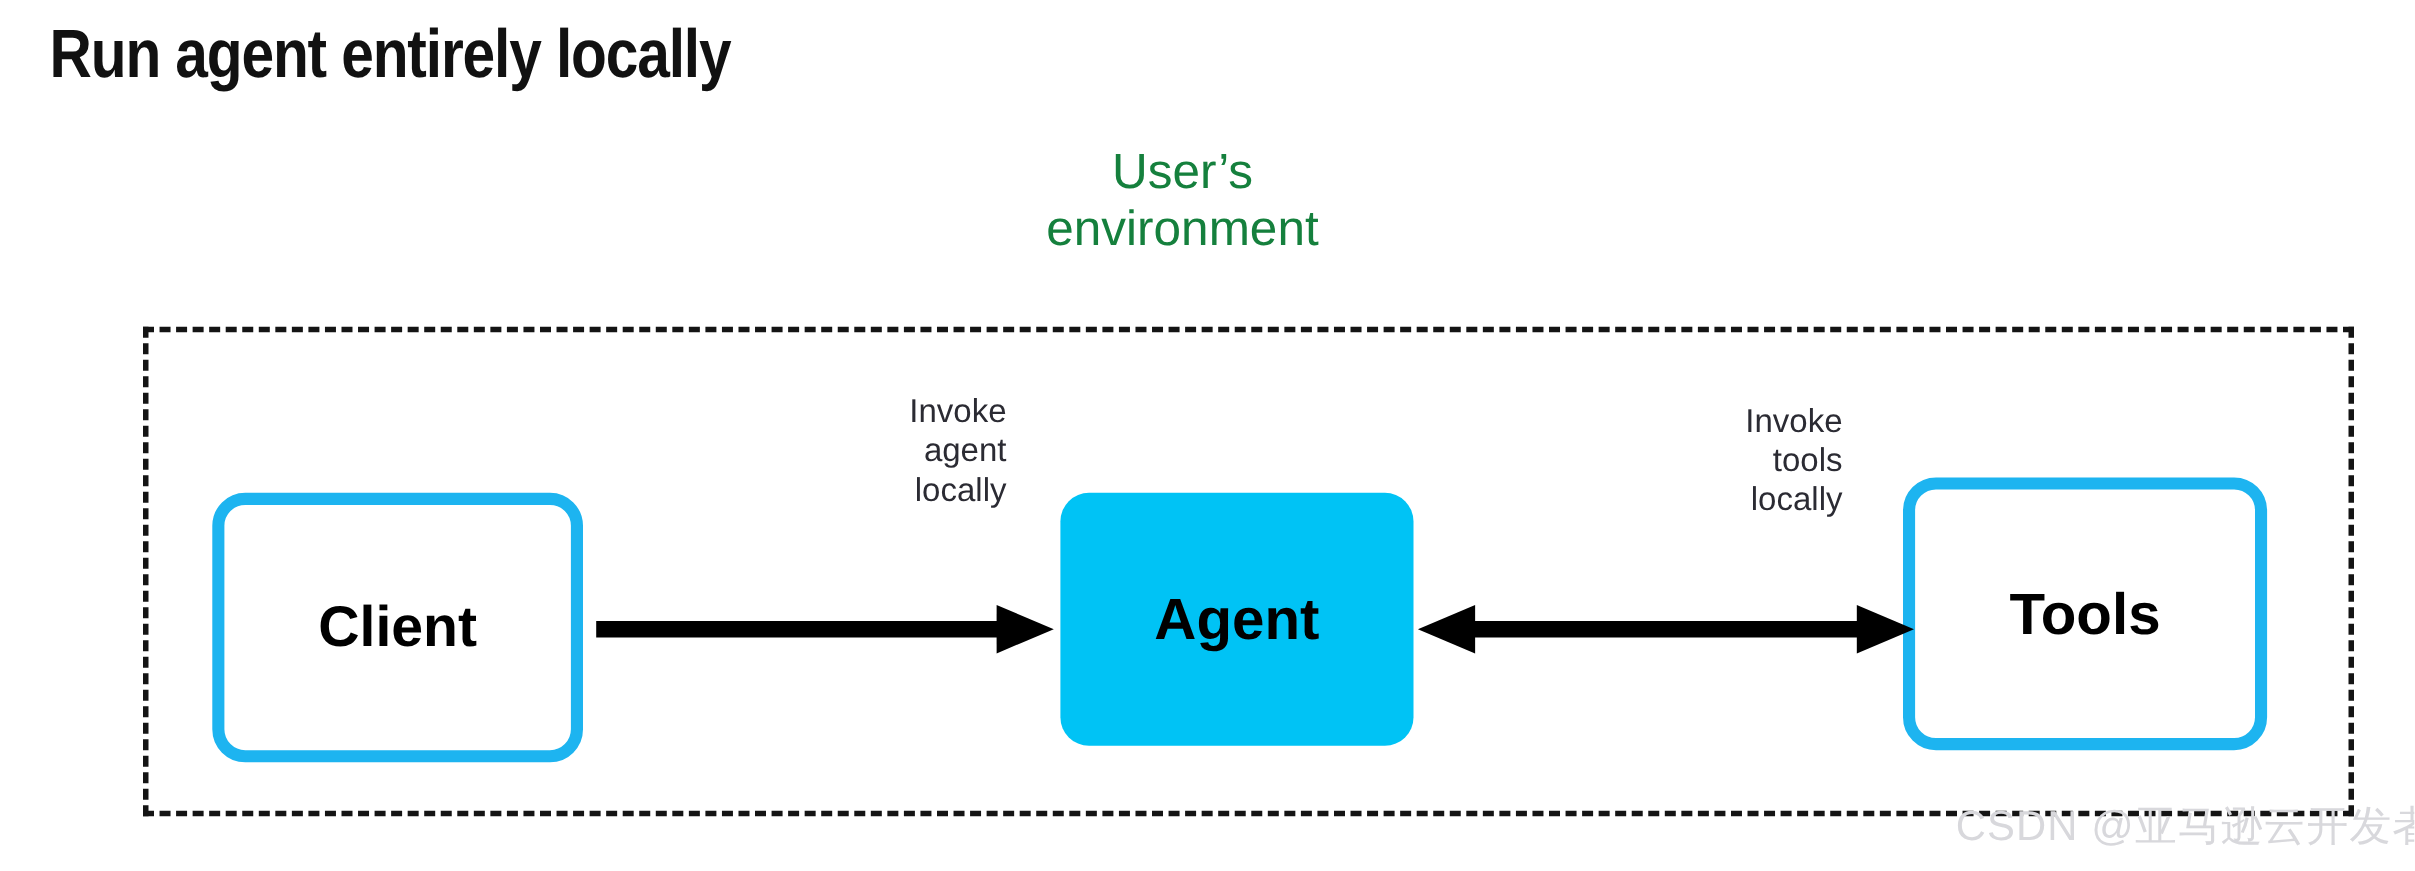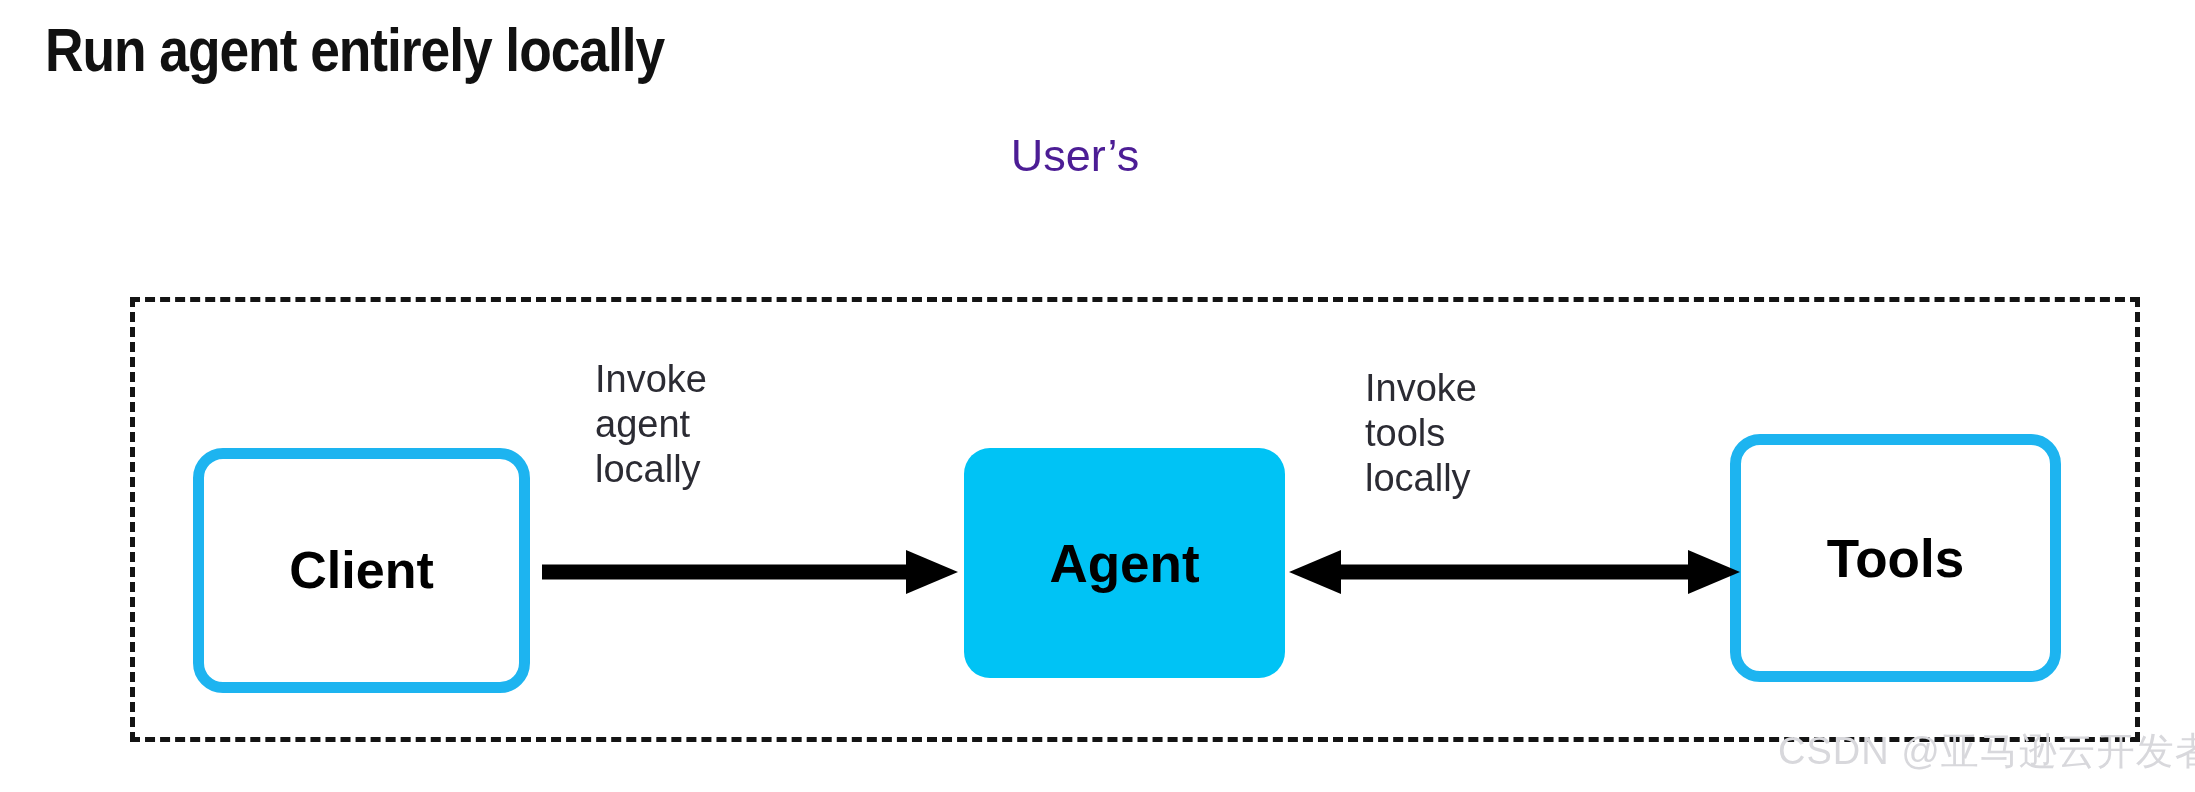--- a/index.html
+++ b/index.html
@@ -36,21 +36,21 @@
   
   .env-caption {
     position: absolute;
     left: 840px;
     top: 130px;
     width: 470px;
     text-align: center;
     font-size: 45px;
     line-height: 1.16;
     font-weight: 400;
-    color: #4c1d95;
+    color: #15803d;
     letter-spacing: 0px;
   }
 
   
   .env-box {
     position: absolute;
     left: 130px;
     top: 297px;
     width: 2010px;
     height: 445px;
@@ -101,22 +101,22 @@
     top: 434px;
     width: 331px;
     height: 248px;
     font-size: 53px;
   }
   .node-label { display: block; }
 
   
   .edge-label {
     position: absolute;
-    text-align: left;
-    font-size: 38px;
+    text-align: right;
+    font-size: 30px;
     line-height: 1.18;
     font-weight: 400;
     color: #2b2b33;
   }
   #label-invoke-agent {
     left: 595px;
     top: 357px;
     width: 320px;
   }
   #label-invoke-tools {
@@ -147,20 +147,21 @@
 </style>
 </head>
 <body>
 
 <div id="canvas">
 
   <div class="title">Run agent entirely locally</div>
 
   <div class="env-caption">
     <div>User’s</div>
+    <div>environment</div>
   </div>
 
   <div class="env-box"></div>
 
   <div class="node node-outline" id="node-client">
     <div>
       <span class="node-label">Client</span>
     </div>
   </div>
 

